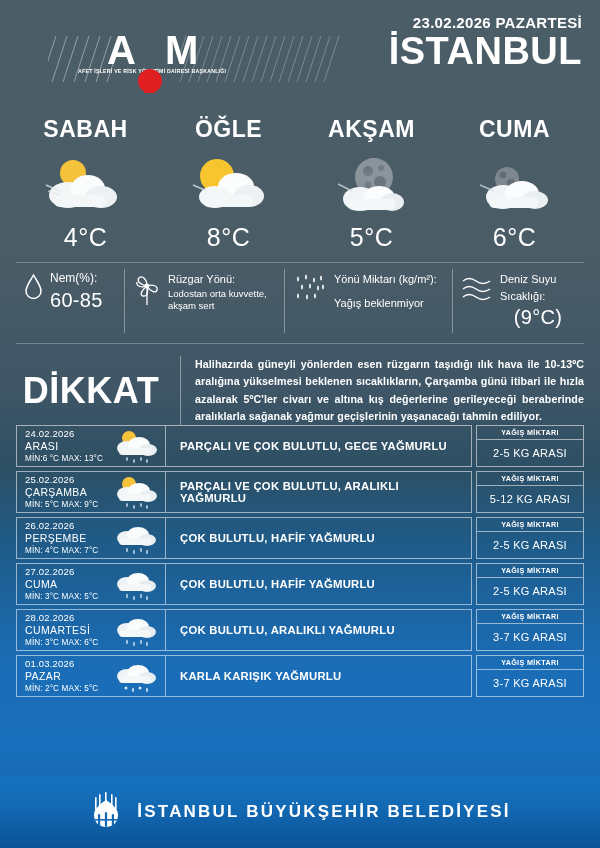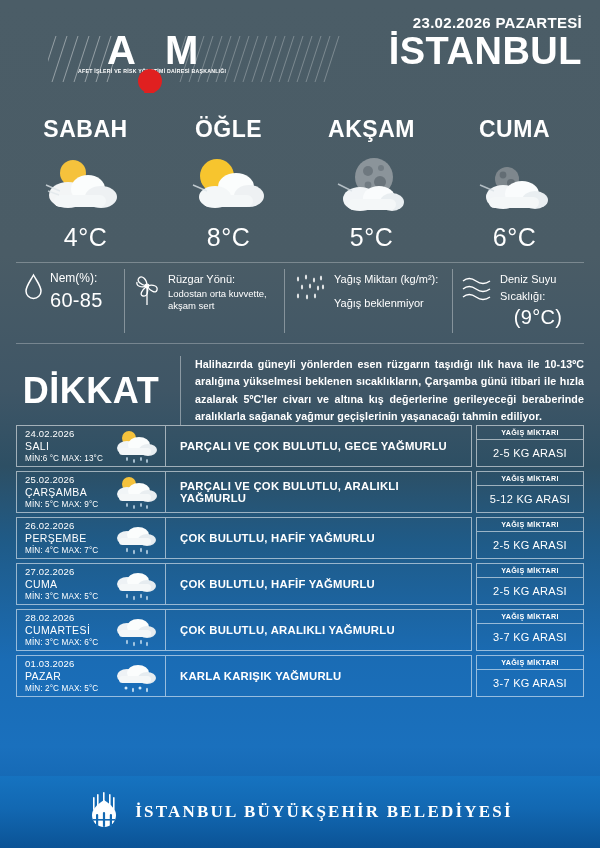--- a/index.html
+++ b/index.html
@@ -257,21 +257,20 @@
   
   .footer {
     position:absolute;
     left:0; right:0; bottom:0;
     height:72px;
     background:linear-gradient(180deg,#1673c0 0%,#1268b2 45%,#0b5396 100%);
     display:flex;
     align-items:center;
     justify-content:center;
     gap:14px;
-    font-family:Liberation Serif, serif;
   }
   .footer-text {
     color:#fff;
     font-size:17px;
     font-weight:bold;
     letter-spacing:2.2px;
   }
   svg { display:block; }
 </style>
 </head>
@@ -435,21 +434,21 @@
             <ellipse cx="17" cy="13" rx="1.1" ry="2.6"></ellipse>
             <ellipse cx="25" cy="15" rx="1.1" ry="2.6"></ellipse>
             <ellipse cx="5" cy="23" rx="1.1" ry="2.4"></ellipse>
             <ellipse cx="14" cy="24" rx="1.1" ry="2.4"></ellipse>
             <ellipse cx="22" cy="23" rx="1.1" ry="2.4"></ellipse>
             <ellipse cx="30" cy="14" rx="1.1" ry="2.4"></ellipse>
           </g>
         </svg>
       </span>
       <span class="itxt">
-        <div class="t4">Yağış Miktarı (kg/m²):</div>
+        <div class="t4">Yönü Miktarı (kg/m²):</div>
         <div class="t4" style="margin-top:7px">Yağış beklenmiyor</div>
       </span>
     </div>
 
     <div class="icell i-den">
       <span class="ic">
         <svg width="32" height="30" viewBox="0 0 32 30">
           <path d="M2 8 Q8 3 15 8 T29 8" fill="none" stroke="#fff" stroke-width="1.4"></path>
           <path d="M2 16 Q8 11 15 16 T29 16" fill="none" stroke="#fff" stroke-width="1.4"></path>
           <path d="M2 24 Q8 19 15 24 T29 24" fill="none" stroke="#fff" stroke-width="1.4"></path>
@@ -467,21 +466,21 @@
     <div class="dikkat-body">Halihazırda güneyli yönlerden esen rüzgarın taşıdığı ılık hava ile 10-13ºC aralığına yükselmesi beklenen sıcaklıkların, Çarşamba günü itibari ile hızla azalarak 5ºC'ler civarı ve altına kış değerlerine gerileyeceği beraberinde aralıklarla sağanak yağmur geçişlerinin yaşanacağı tahmin ediliyor.</div>
   </div>
 
 
   <div class="table">
 
     <div class="trow">
       <div class="cell-day">
         <div class="day-txt">
           <div class="day-date">24.02.2026</div>
-          <div class="day-name">SALI</div>
+          <div class="day-name">ARASI</div>
           <div class="day-mm">MİN:6 °C MAX: 13°C</div>
         </div>
         <span class="day-icon">
           <svg width="52" height="36" viewBox="0 0 52 36">
             <circle cx="20" cy="10" r="7" fill="#f5c23c"></circle>
             <ellipse cx="18" cy="20" rx="10" ry="7" fill="#f1f5f7"></ellipse>
             <ellipse cx="30" cy="17" rx="11" ry="8" fill="#fbfdfd"></ellipse>
             <ellipse cx="39" cy="22" rx="9" ry="6" fill="#e9eef1"></ellipse>
             <rect x="10" y="20" width="32" height="7" rx="3.5" fill="#f4f7f8"></rect>
             <g fill="#cfe3f2" opacity=".9">

